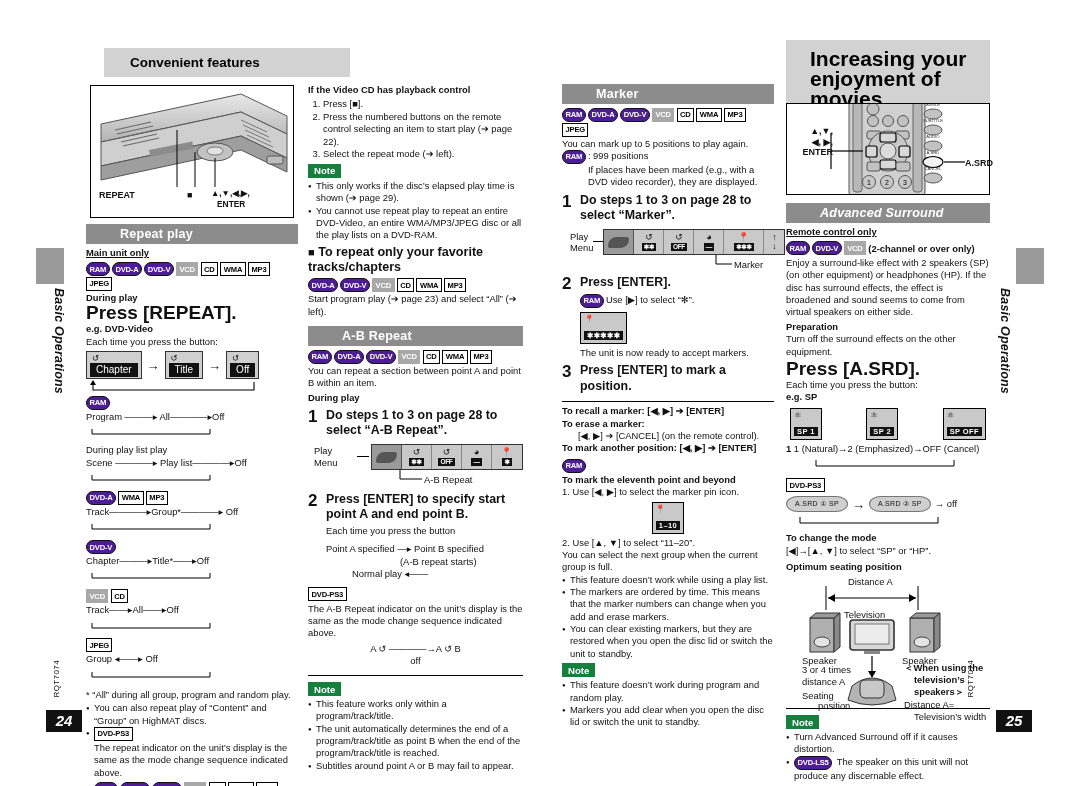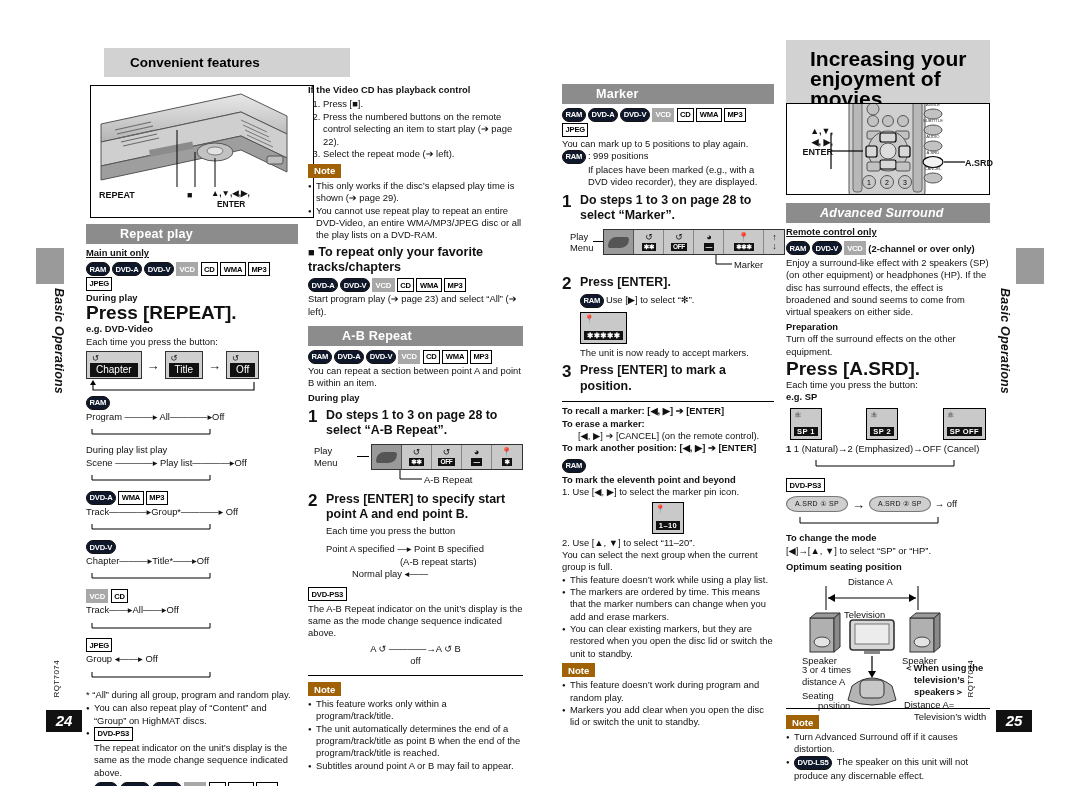--- a/index.html
+++ b/index.html
@@ -30,27 +30,27 @@
   }
   .titlebar.big { font-size:21px; line-height:20px; padding:9px 0 9px 24px; }
 
   
   .badges { margin:2px 0 1px; line-height:13px; }
   .bg {
     display:inline-block; font-size:7.6px; font-weight:bold;
     line-height:9px; padding:1.5px 2.5px 1.5px; margin-right:2.2px;
     border:1px solid #000; vertical-align:middle; letter-spacing:-.2px;
   }
-  .bg.black { background:#0f172a; color:#fff; border-color:#111;border-radius:7px; }
+  .bg.black { background:#4c1d95; color:#fff; border-color:#111;border-radius:7px; }
   .bg.gray  { background:#a8a8a8; color:#fff; border-color:#a8a8a8; }
   .bg.white { background:#fff; color:#000;text-align:right; }
 
   
   .notelbl {
-    display:inline-block; background:#a16207; color:#fff; font-weight:bold;
+    display:inline-block; background:#15803d; color:#fff; font-weight:bold;
     font-size:9.6px; padding:1.5px 6px; margin:3px 0 2px;
   }
   .hr { border-top:1.6px solid #000; margin:7px 0 3px; }
   ul.bul { margin:0; padding:0; list-style:none; }
   ul.bul li { position:relative; padding-left:8px; font-size:9.4px; line-height:12.3px; margin-bottom:0px; }
   ul.bul li:before { content:"\25CF"; position:absolute; left:0; top:0; font-size:6px; line-height:13px; }
   ol.num { margin:0; padding-left:15px; font-size:9.4px; line-height:12.4px; }
 
   
   .step { display:flex; margin:4px 0 2px; }
@@ -111,21 +111,21 @@
 
 <div class="page">
 
   <div class="sidetab" style="left:36px; top:248px;"></div>
   <div class="sidetxt" style="left:52px; top:288px;">Basic Operations</div>
   <div class="rqt" style="left:52px; top:660px;">RQT7074</div>
   <div class="pagenum" style="left:46px; top:710px;">24</div>
 
   <div class="titlebar" style="position:absolute; left:104px; top:48px; width:246px;">Convenient features</div>
 
-  <div class="illus" style="position:absolute; left:90px; top:85px; width:224px; height:133px;">
+  <div class="illus" style="position:absolute; left:90px; top:85px; width:204px; height:133px;">
     <svg width="202" height="131" viewBox="0 0 202 131">
       <defs>
         <linearGradient id="lidg" x1="0" y1="0" x2="0" y2="1">
           <stop offset="0%" stop-color="#e8e8e8"></stop>
             <stop offset="100%" stop-color="#b4b4b4"></stop>
         </linearGradient>
       </defs>
       <path d="M10 38 L150 8 L196 30 L196 48 L150 26 L10 56 Z" fill="url(#lidg)" stroke="#555" stroke-width="1"></path>
       <path d="M10 56 L150 26 L196 48 L196 72 L150 50 L10 80 Z" fill="#cfcfcf" stroke="#555" stroke-width="1"></path>
       <path d="M10 80 L150 50 L196 72 L196 86 L150 64 L10 94 Z" fill="#9e9e9e" stroke="#555" stroke-width="1"></path>

